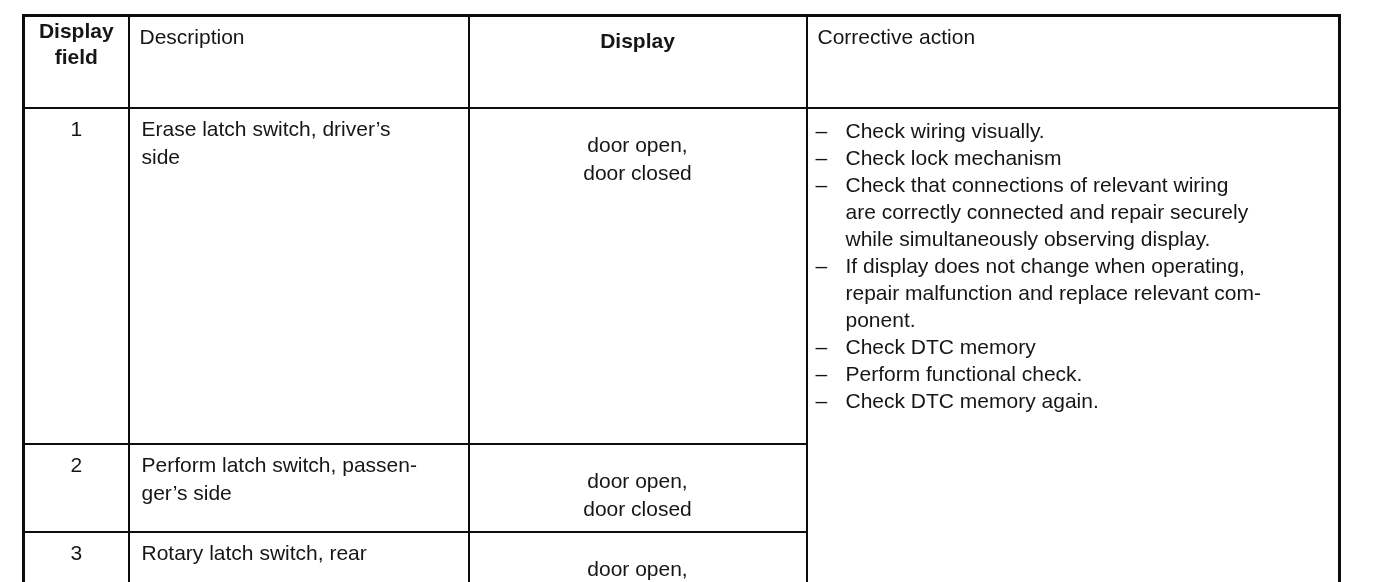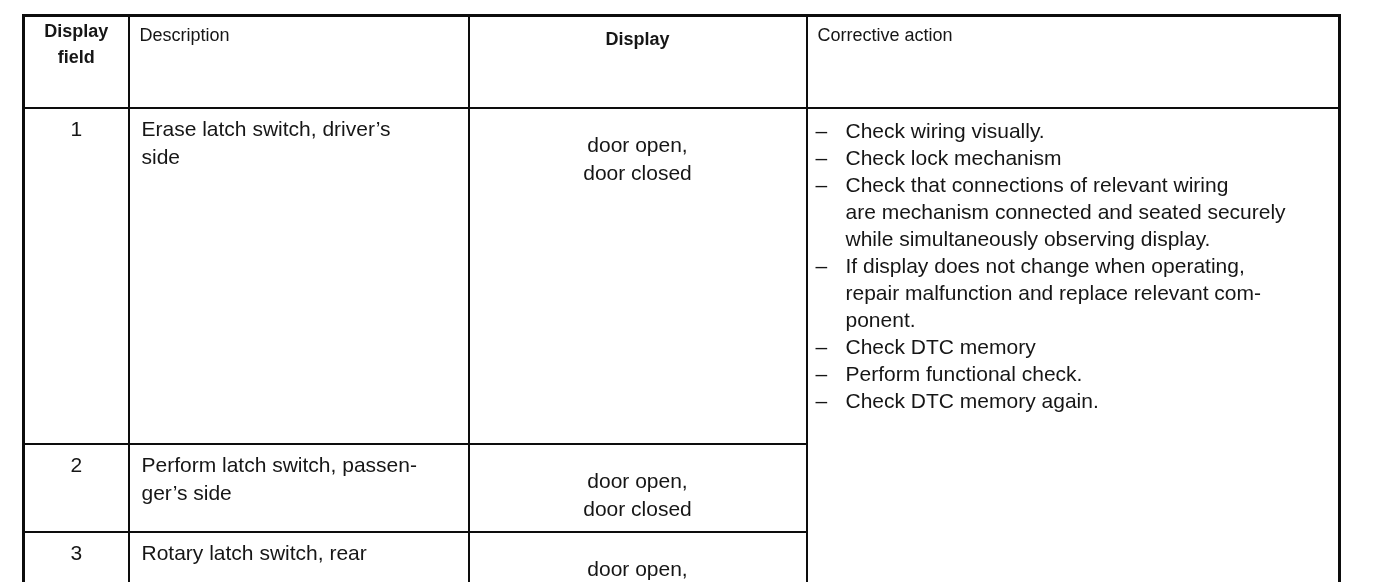--- a/index.html
+++ b/index.html
@@ -26,21 +26,21 @@
     font-size: 21px;
   }
   table.diag th, table.diag td {
     border: 2px solid #0d0d0d;
     vertical-align: top;
     overflow: hidden;
   }
   thead th {
     border-bottom: 6px double #0d0d0d;
     height: 66px;
-    font-size: 18px;
+    font-size: 21px;
     margin-top: 6px;
   }
   th.h-field {
     font-weight: bold;
     text-align: center;
     vertical-align: middle;
     line-height: 26px;
     white-space: pre-line;
   }
   th.h-desc, th.h-corr {
@@ -120,21 +120,21 @@
             <span class="ca-dash">–</span>
             <span class="ca-text">Check wiring visually.</span>
           </div>
           <div class="ca-item">
             <span class="ca-dash">–</span>
             <span class="ca-text">Check lock mechanism</span>
           </div>
           <div class="ca-item">
             <span class="ca-dash">–</span>
             <span class="ca-text">Check that connections of relevant wiring
-are mechanism connected and seated securely
+are correctly connected and repair securely
 while simultaneously observing display.</span>
           </div>
           <div class="ca-item">
             <span class="ca-dash">–</span>
             <span class="ca-text">If display does not change when operating,
 repair malfunction and replace relevant com-
 ponent.</span>
           </div>
           <div class="ca-item">
             <span class="ca-dash">–</span>

